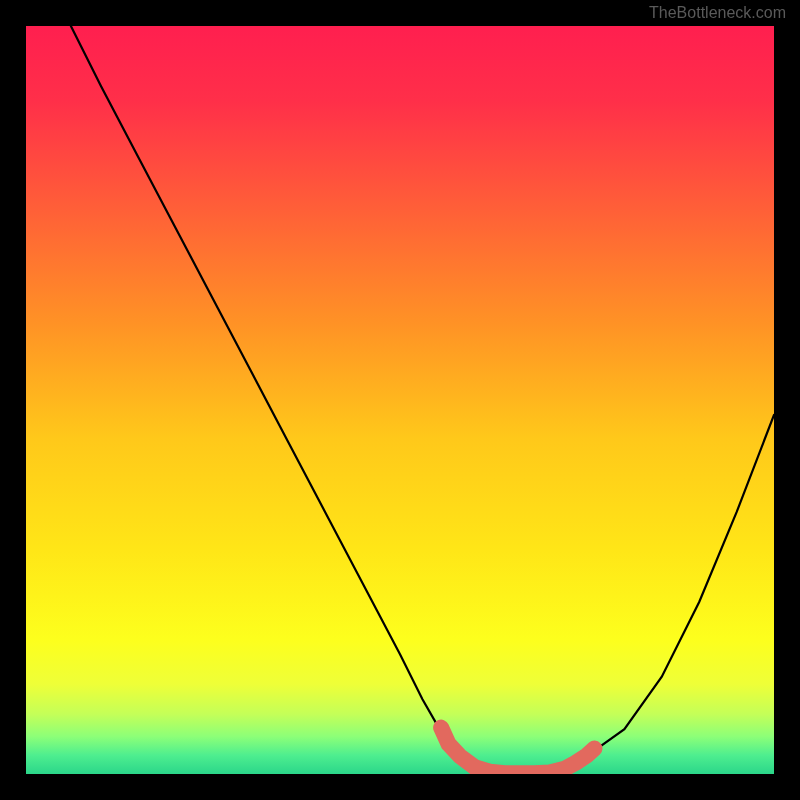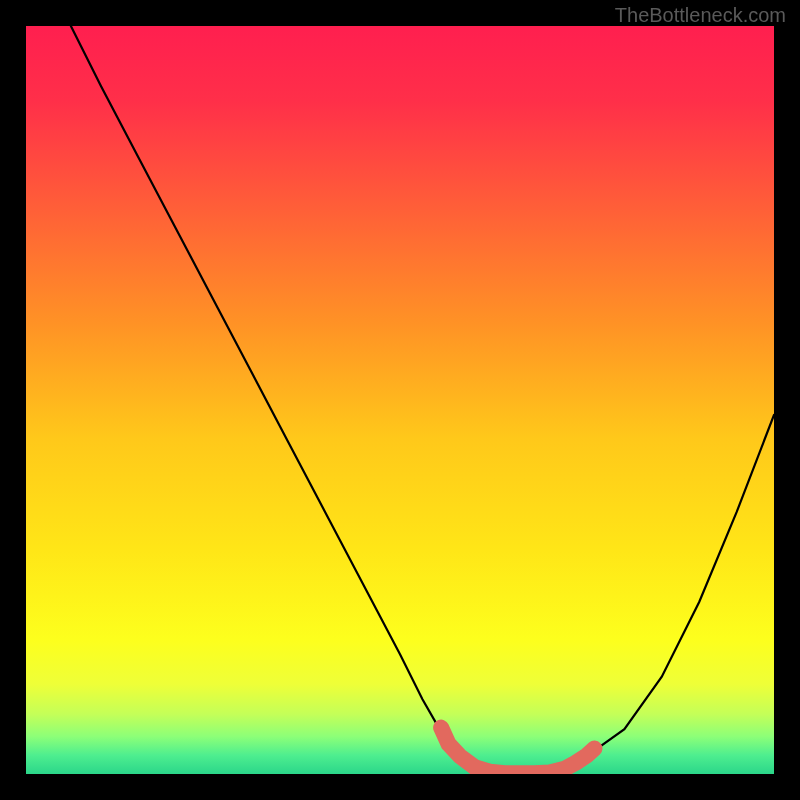--- a/index.html
+++ b/index.html
@@ -17,21 +17,21 @@
     top: 26px;
     width: 748px;
     height: 748px;
     overflow: hidden;
   }
   .watermark {
     position: absolute;
     top: 4px;
     right: 14px;
     color: #5a5a5a;
-    font-size: 20px;
+    font-size: 16px;
     font-weight: 500;
     z-index: 10;
   }
   svg {
     display: block;
   }
 </style>
 </head>
 <body>
 

